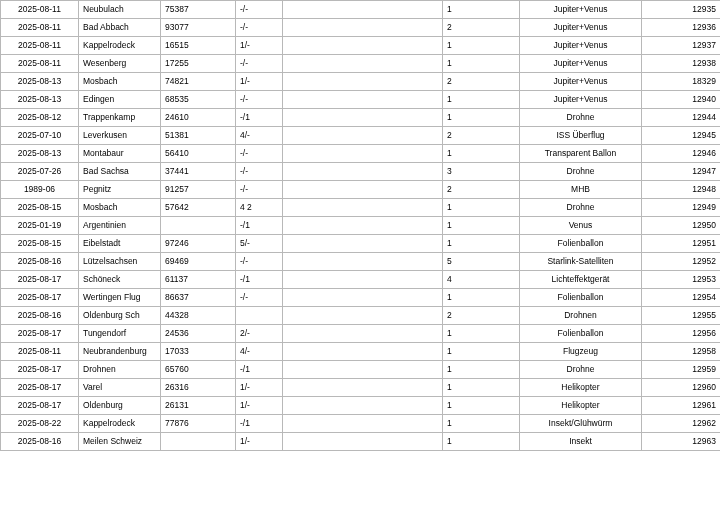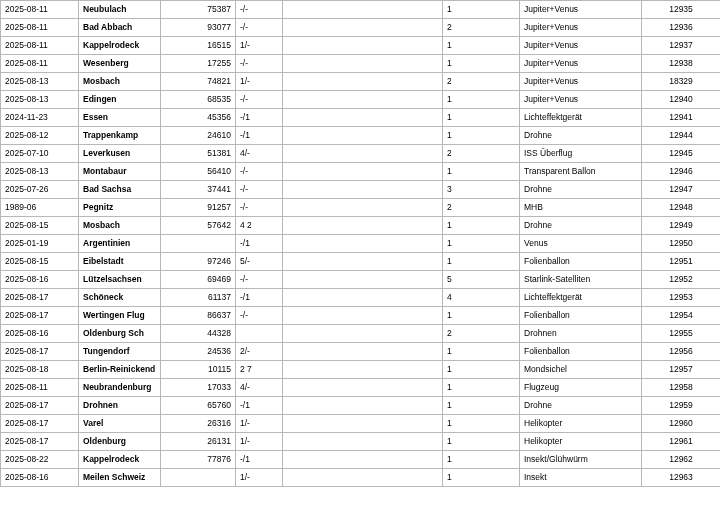--- a/index.html
+++ b/index.html
@@ -33,28 +33,28 @@
   
   col.c-date    { width: 78px; }
   col.c-place   { width: 82px; }
   col.c-num     { width: 75px; }
   col.c-code    { width: 47px; }
   col.c-gap     { width: 160px; }
   col.c-count   { width: 77px; }
   col.c-object  { width: 122px; }
   col.c-id      { width: 79px; }
 
-  td.date   { text-align: left; }
-  td.place  { text-align: left; font-weight: bold; }
-  td.num    { text-align: right; }
+  td.date   { text-align: center; }
+  td.place  { text-align: left; }
+  td.num    { text-align: left; }
   td.code   { text-align: left; }
   td.gap    { text-align: left; }
   td.count  { text-align: left; }
-  td.object { text-align: left; margin-top: 24px; }
-  td.id     { text-align: center; margin-left: 20px; }
+  td.object { text-align: center; margin-top: 24px; }
+  td.id     { text-align: right; margin-left: 20px; }
 </style>
 </head>
 <body>
 
 <table class="sightings">
   <colgroup>
     <col class="c-date">
     <col class="c-place">
     <col class="c-num">
     <col class="c-code">
@@ -118,30 +118,20 @@
         <td class="date">2025-08-13</td>
         <td class="place">Edingen</td>
         <td class="num">68535</td>
         <td class="code">-/-</td>
         <td class="gap"></td>
         <td class="count">1</td>
         <td class="object">Jupiter+Venus</td>
         <td class="id">12940</td>
       </tr>
       <tr>
-        <td class="date">2024-11-23</td>
-        <td class="place">Essen</td>
-        <td class="num">45356</td>
-        <td class="code">-/1</td>
-        <td class="gap"></td>
-        <td class="count">1</td>
-        <td class="object">Lichteffektgerät</td>
-        <td class="id">12941</td>
-      </tr>
-      <tr>
         <td class="date">2025-08-12</td>
         <td class="place">Trappenkamp</td>
         <td class="num">24610</td>
         <td class="code">-/1</td>
         <td class="gap"></td>
         <td class="count">1</td>
         <td class="object">Drohne</td>
         <td class="id">12944</td>
       </tr>
       <tr>
@@ -258,30 +248,20 @@
         <td class="date">2025-08-17</td>
         <td class="place">Tungendorf</td>
         <td class="num">24536</td>
         <td class="code">2/-</td>
         <td class="gap"></td>
         <td class="count">1</td>
         <td class="object">Folienballon</td>
         <td class="id">12956</td>
       </tr>
       <tr>
-        <td class="date">2025-08-18</td>
-        <td class="place">Berlin-Reinickend</td>
-        <td class="num">10115</td>
-        <td class="code">2 7</td>
-        <td class="gap"></td>
-        <td class="count">1</td>
-        <td class="object">Mondsichel</td>
-        <td class="id">12957</td>
-      </tr>
-      <tr>
         <td class="date">2025-08-11</td>
         <td class="place">Neubrandenburg</td>
         <td class="num">17033</td>
         <td class="code">4/-</td>
         <td class="gap"></td>
         <td class="count">1</td>
         <td class="object">Flugzeug</td>
         <td class="id">12958</td>
       </tr>
       <tr>

